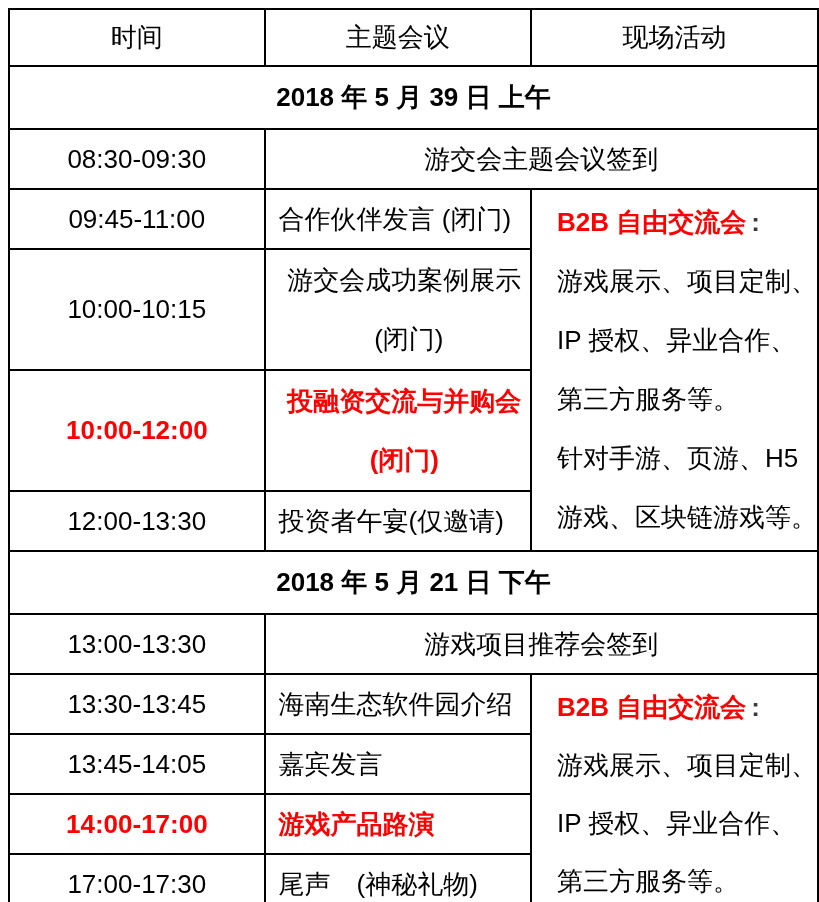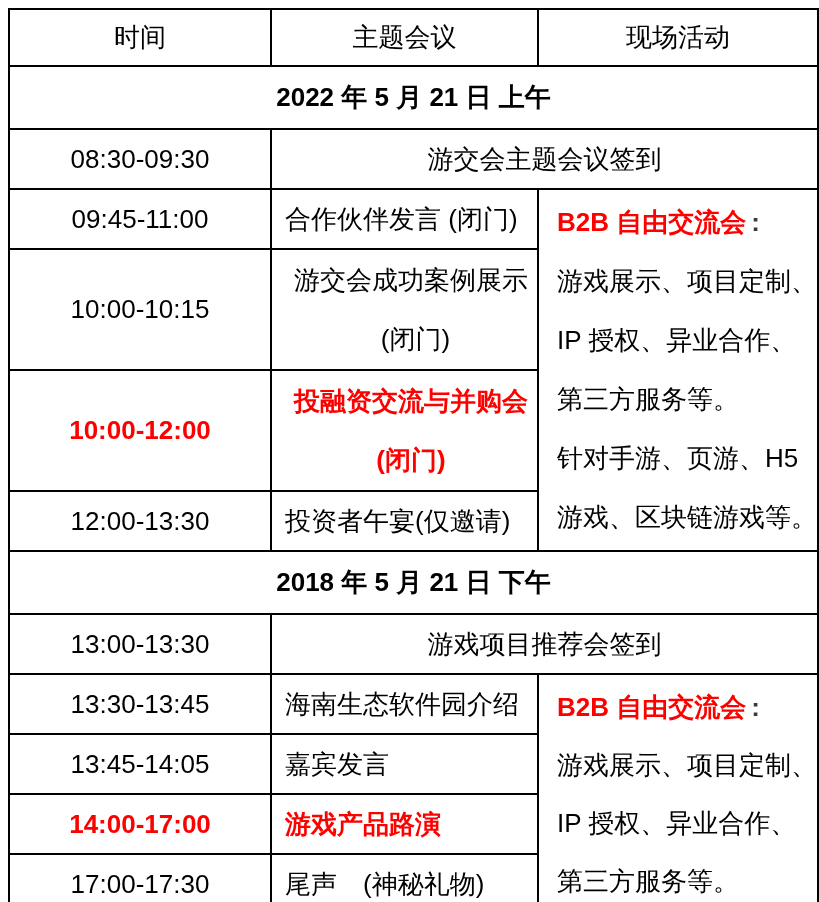--- a/index.html
+++ b/index.html
@@ -24,21 +24,21 @@
   tr.r-head td{height:55px;}
   tr.r-sec  td{height:61px;}
   tr.r-std  td{height:58px;}
   tr.r-tall td{height:119px;text-align:center;}
   .c{text-align:center;}
   .b{font-weight:bold;}
   .red{color:#fe0000;}
   .ev{text-align:left;padding-left:13px;}
   .evl{height:59px;line-height:59px;white-space:nowrap;}
   .ind{padding-left:9px;}
-  .act{text-align:left;padding-left:18px;vertical-align:middle;}
+  .act{text-align:left;padding-left:25px;vertical-align:middle;}
   .act .al{height:59px;line-height:59px;white-space:nowrap;}
   .act.act-pm .al{height:58px;line-height:58px;}
   .colon{color:#3a3a3a;margin-left:5px;font-weight:bold;}
 </style>
 </head>
 <body>
 
 <table>
   <colgroup>
     <col class="c1">
@@ -47,21 +47,21 @@
   </colgroup>
 
   <tbody>
       <tr class="r-head">
     <td class="c">时间</td>
     <td class="c">主题会议</td>
     <td class="c">现场活动</td>
   </tr>
 
   <tr class="r-sec">
-    <td colspan="3" class="c b">2022 年 5 月 21 日 上午</td>
+    <td colspan="3" class="c b">2018 年 5 月 39 日 上午</td>
   </tr>
 
   <tr class="r-std">
     <td class="c">08:30-09:30</td>
     <td colspan="2" class="c">游交会主题会议签到</td>
   </tr>
 
   <tr class="r-std">
     <td class="c">09:45-11:00</td>
     <td class="ev">合作伙伴发言 (闭门)</td>

